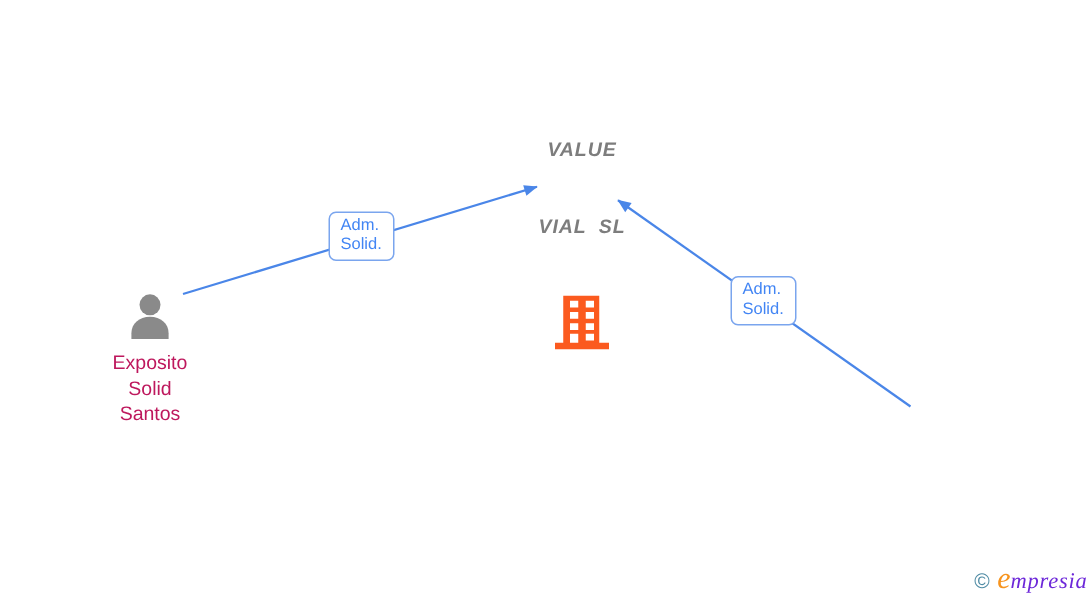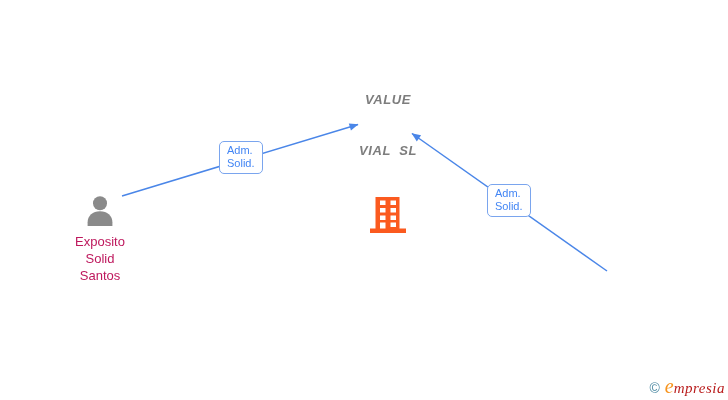--- a/index.html
+++ b/index.html
@@ -88,21 +88,21 @@
     font-family: "Liberation Serif", serif;
     font-style: italic;
     font-size: 20px;
     line-height: 18px;
     color: #f7941e;
   }
   .brand-rest {
     font-family: "Liberation Serif", serif;
     font-style: italic;
     font-size: 15px;
-    color: #b91c1c;
+    color: #6d28d9;
     letter-spacing: 0.5px;
   }
 </style>
 </head>
 <body>
 
 <div class="canvas">
 
   <svg class="edges-layer" viewBox="0 0 728 400" xmlns="http://www.w3.org/2000/svg">
     <defs>

